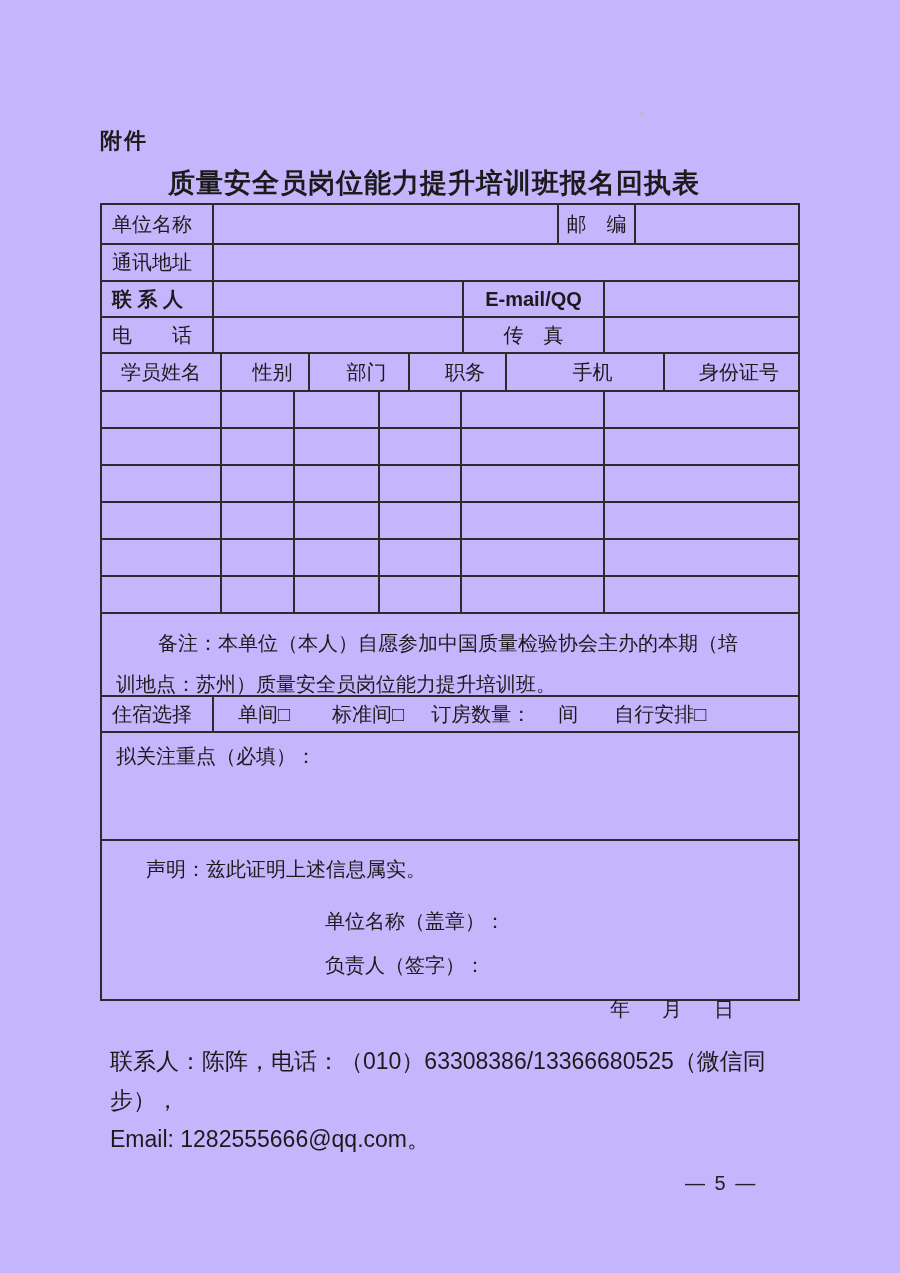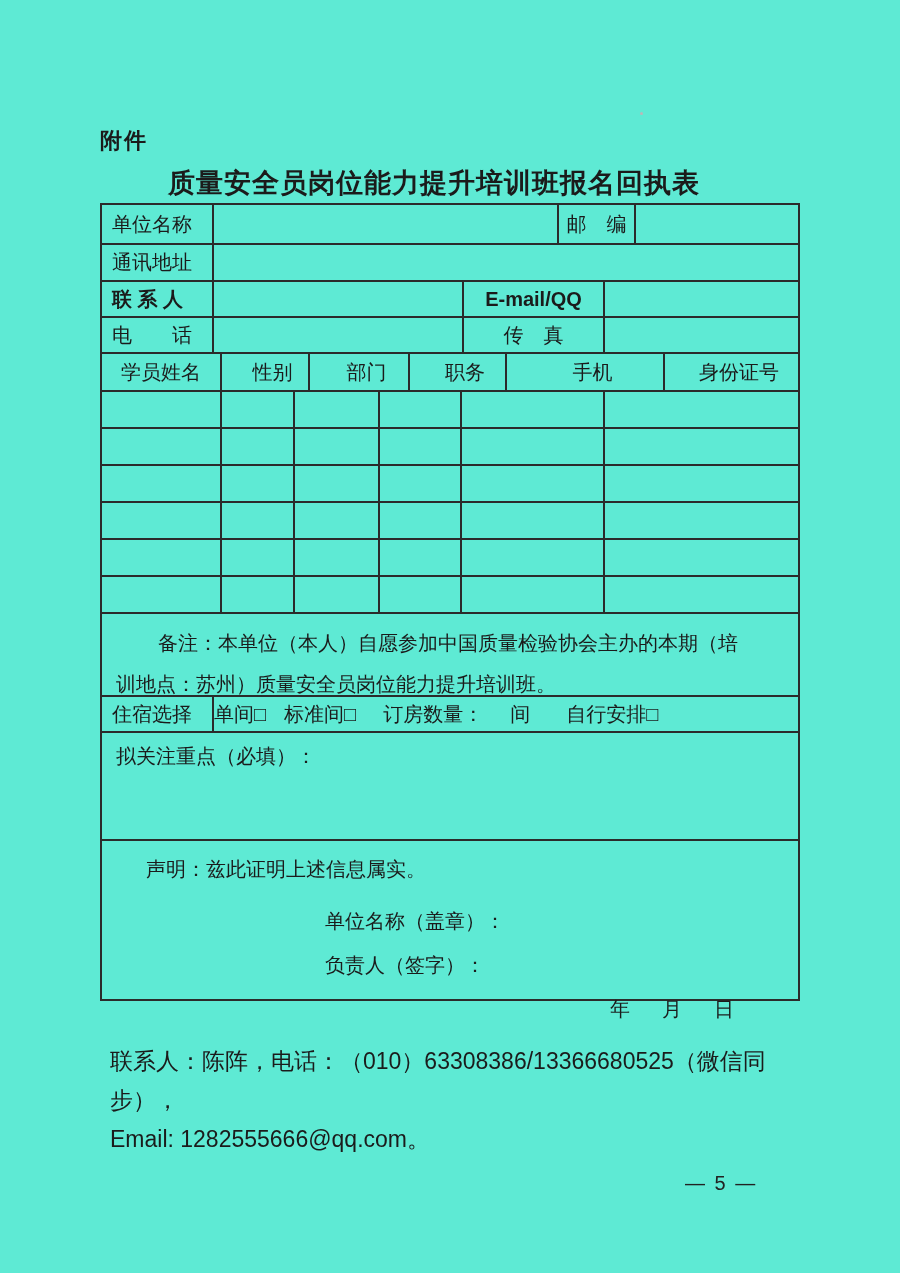--- a/index.html
+++ b/index.html
@@ -1,21 +1,21 @@
 <!DOCTYPE html>
 <html><head>
 <meta charset="utf-8">
 <style>
   * { box-sizing: border-box; margin: 0; padding: 0; }
   html,body { background:#888; }
   .page {
     position: relative;
     width: 900px; height: 1273px;
     margin: 0 auto;
-    background: #5eead4;
+    background: #c4b5fd;
     color: #1b1b1b;
     font-family: "Liberation Sans", "DejaVu Sans", sans-serif;
     overflow: hidden;
   }
   .attachment {
     position: absolute; left: 100px; top: 126px;
     font-size: 22px; font-weight: bold; letter-spacing: 2px;
   }
   .doc-title {
     position: absolute; left: 84px; top: 165px; width: 700px;
@@ -45,23 +45,23 @@
   .w-label { width: 112px; }
   .w-r1-blank { width: 345px; } .w-r1-post { width: 77px; }
   .w-r34-blank { width: 250px; } .w-r34-key { width: 141px; }
   .cs0 { width: 120px; } .cs1 { width: 73px; } .cs2 { width: 85px; }
   .cs3 { width: 82px; } .cs4 { width: 143px; }
   .students .tcell { justify-content: center; }
   
   .block { display: block; }
   .remark-cell { padding: 9px 14px 0 14px; line-height: 2.05; }
   .remark-line1 { text-indent: 2.1em; white-space: nowrap; }
-  .acc-items { display: flex; align-items: center; flex: 1; padding-left: 0; }
+  .acc-items { display: flex; align-items: center; flex: 1; padding-left: 24px; }
   .acc-items span { white-space: pre; }
-  .gap30 { margin-left: 18px; } .gap27 { margin-left: 27px; } .gap36 { margin-left: 36px; }
+  .gap30 { margin-left: 42px; } .gap27 { margin-left: 27px; } .gap36 { margin-left: 36px; }
   .focus-cell { padding: 10px 14px; align-items: flex-start !important; }
   .decl-cell { padding: 0; }
   .decl-line1 { margin: 15px 0 0 0; text-indent: 2.2em; }
   .decl-line2 { margin: 25px 0 0 223px; }
   .decl-line3 { margin: 17px 0 0 223px; }
   .decl-date  { margin-top: 17px; display: flex; justify-content: flex-end; gap: 32px; padding-right: 64px; }
   
   .footer {
     position: absolute; left: 110px; top: 1042px; width: 700px;
     font-size: 23px; line-height: 39px;

